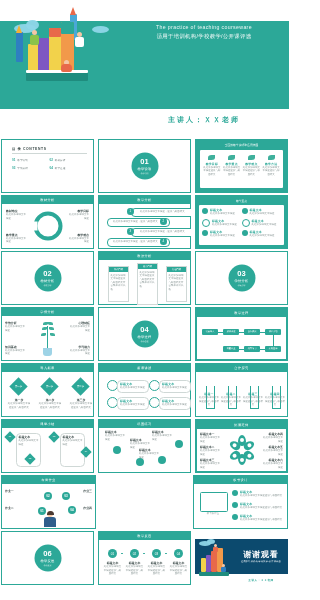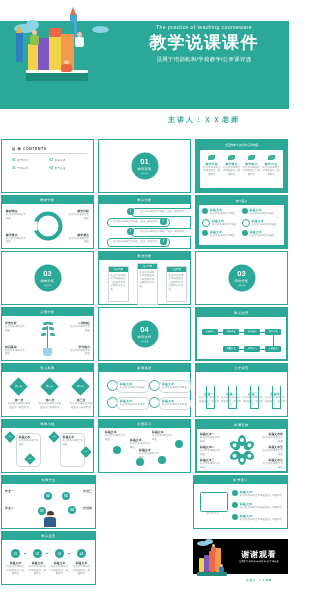--- a/index.html
+++ b/index.html
@@ -116,21 +116,21 @@
 
   
   .scr{position:absolute;width:26px;height:18px;border:1.2px solid #2CA898;border-radius:1.5px;background:#fff;}
 
   
   .pot{position:absolute;width:9px;height:8px;background:#9ED3E6;border-radius:0 0 3px 3px;}
   .stem{position:absolute;width:1px;background:#2CA898;}
   .leaf{position:absolute;width:5px;height:3px;background:#3FB09C;border-radius:50% 0 50% 0;}
 
   
-  .ty{position:absolute;inset:0;background:#000000;overflow:hidden;}
+  .ty{position:absolute;inset:0;background:#0c4a6e;overflow:hidden;}
   .ty .tb{position:absolute;left:0;top:0;width:100%;height:8px;background:#fff;}
   .ty .bb{position:absolute;left:0;bottom:0;width:100%;height:11px;background:#fff;}
   .ty-title{position:absolute;left:40px;top:18px;width:52px;text-align:center;color:#fff;
             font-size:8px;font-weight:bold;letter-spacing:.8px;}
   .ty-sub{position:absolute;left:40px;top:29px;width:52px;text-align:center;color:#fff;
           font-size:2.2px;letter-spacing:.2px;}
   .ty-sp{position:absolute;left:40px;bottom:3px;width:52px;text-align:center;color:#2CA898;
          font-size:2.6px;letter-spacing:.6px;font-weight:bold;}
   .ty-art{position:absolute;left:2px;top:11px;width:40px;height:34px;}
 </style>
@@ -168,21 +168,20 @@
       <div class="person" style="left:24px;top:26px;width:5px;height:5px;border-radius:50%;background:#F5C6A5;"></div>
       <div class="person" style="left:22px;top:31px;width:9px;height:10px;background:#8BC34A;border-radius:2px;"></div>
       <div class="person" style="left:69px;top:28px;width:5px;height:5px;border-radius:50%;background:#F5C6A5;"></div>
       <div class="person" style="left:67px;top:33px;width:9px;height:10px;background:#ffffff;border-radius:2px;"></div>
       <div class="person" style="left:56px;top:56px;width:5px;height:5px;border-radius:50%;background:#F5C6A5;"></div>
       <div class="person" style="left:53px;top:60px;width:11px;height:8px;background:#E8694A;border-radius:4px 4px 2px 2px;"></div>
     </div>
 
     <div class="cover-text">
       <div class="cover-en">The practice of teaching courseware</div>
-      <div class="cover-title">教学说课课件</div>
       <div class="cover-sub">适用于培训机构/学校教学/公开课评选</div>
     </div>
     <div class="cover-speaker">主讲人：ＸＸ老师</div>
   </div>
 
   <div class="grid">
 
     <div class="row">
       <div class="cell">
         <div class="sl">
@@ -732,20 +731,29 @@
                   <span class="lbl" style="display:block;">标题文本</span>
               <span class="tinytxt" style="display:block;width:44px;">此处添加详细文本描述建议与标题相关</span>
                 </span>
             </div>
           </div>
         </div>
       </div>
     </div>
 
     <div class="row">
+      <div class="cell">
+        <div class="sl">
+          <div class="sect">
+            <span class="n">06</span>
+            <span class="t">教学反思</span>
+            <span class="e">教学反思</span>
+          </div>
+        </div>
+      </div>
 
       <div class="cell">
         <div class="sl">
           <div class="hdr">教学反思</div>
           <div class="body">
             <div class="tlc" style="left:9px;top:9px;">01</div>
             <div class="tlc" style="left:31px;top:9px;">02</div>
             <div class="tlc" style="left:53px;top:9px;">03</div>
             <div class="tlc" style="left:75px;top:9px;">04</div>
             <div class="tld" style="left:22px;top:12.7px;"></div>

